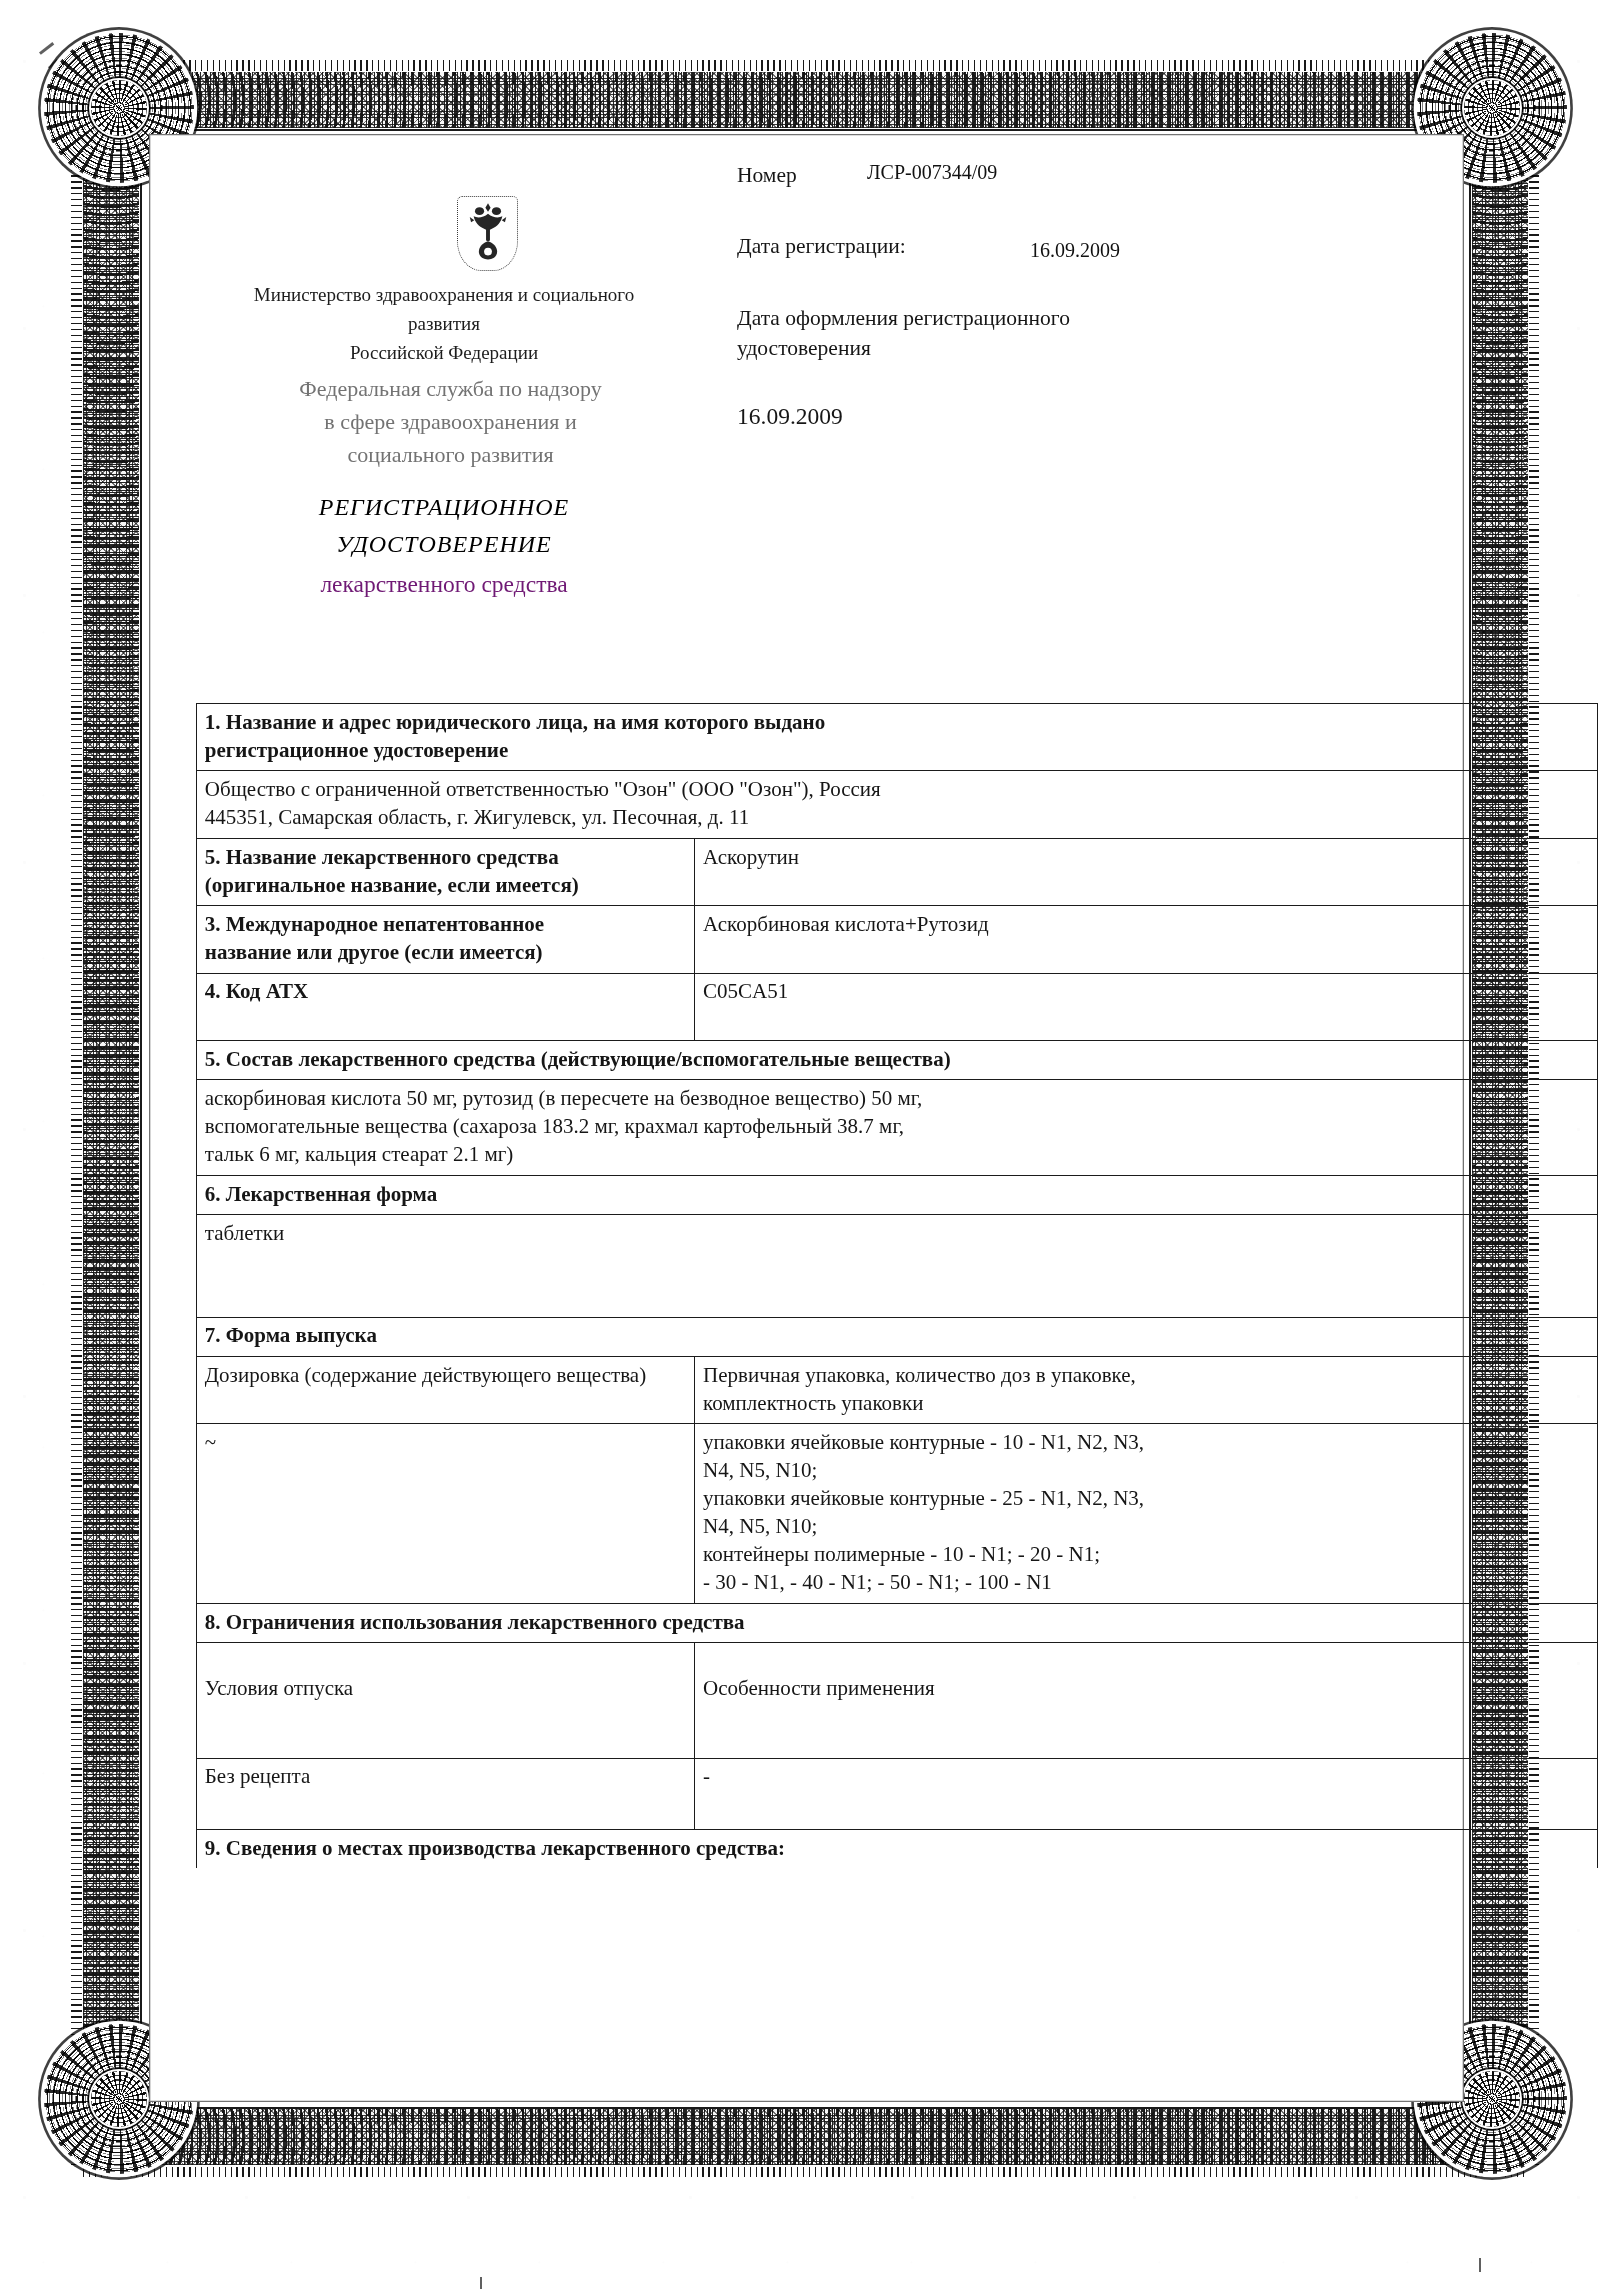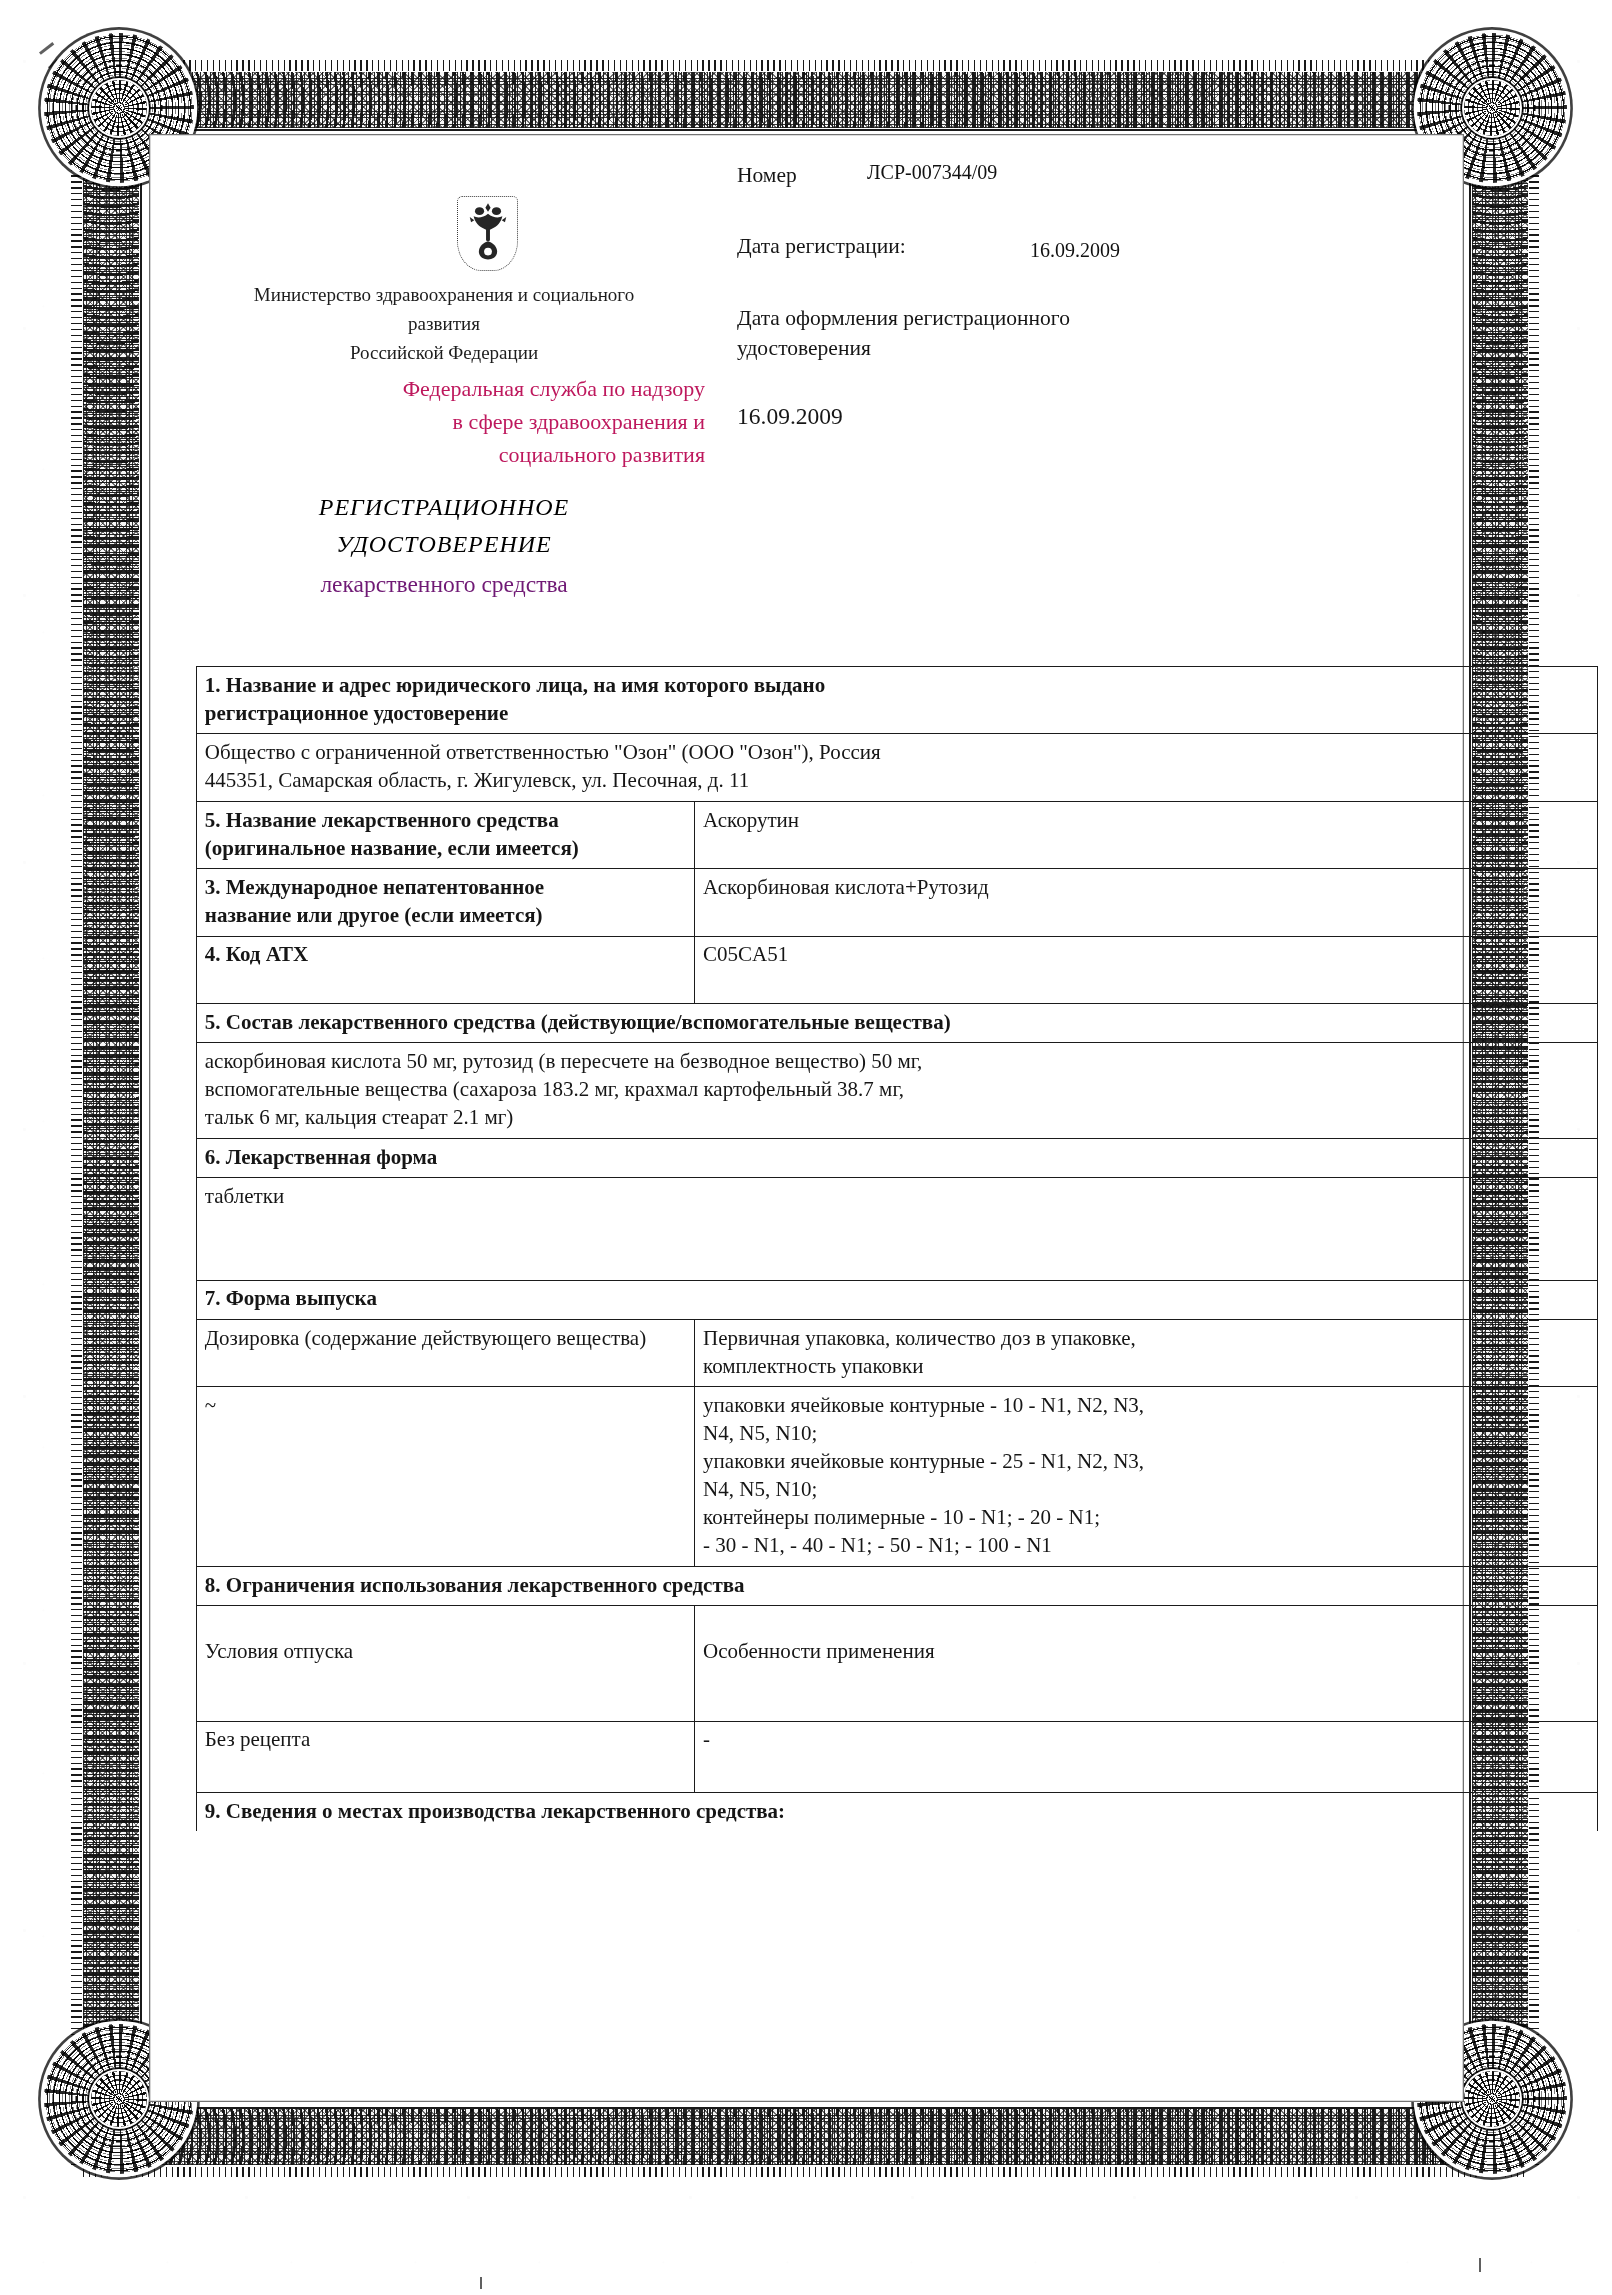--- a/index.html
+++ b/index.html
@@ -162,24 +162,24 @@
     width: 496px;
     text-align: center;
     font-size: 19px;
     line-height: 29px;
     color: #1d1d1d;
   }
   #agency {
     position: absolute;
     left: 0px; top: 209px;
     width: 509px;
-    text-align: right;
+    text-align: center;
     font-size: 22px;
     line-height: 33px;
-    color: #be185d;
+    color: #737373;
   }
   #cert-title {
     position: absolute;
     left: 0px; top: 326px;
     width: 496px;
     text-align: center;
   }
   #cert-title .big {
     font-size: 24px;
     letter-spacing: 1px;
@@ -196,21 +196,21 @@
 
   
   #hdr-right { position: absolute; left: 541px; top: 0px; width: 678px; }
   .hdr-row { position: relative; font-size: 21.5px; color: #161616; }
   .hdr-label { display: inline-block; }
   .hdr-val { position: absolute; font-size: 20px; color: #111; }
 
   
   #tbl {
     position: absolute;
-    left: 0px; top: 503px;
+    left: 0px; top: 540px;
     width: 1402px;
     border-collapse: collapse;
   }
   #tbl td {
     border: 1.3px solid #1b1b1b;
     vertical-align: top;
     padding: 3.9px 6.5px 6.5px 7.8px;
     font-size: 21px;
     line-height: 28px;
     color: #161616;

